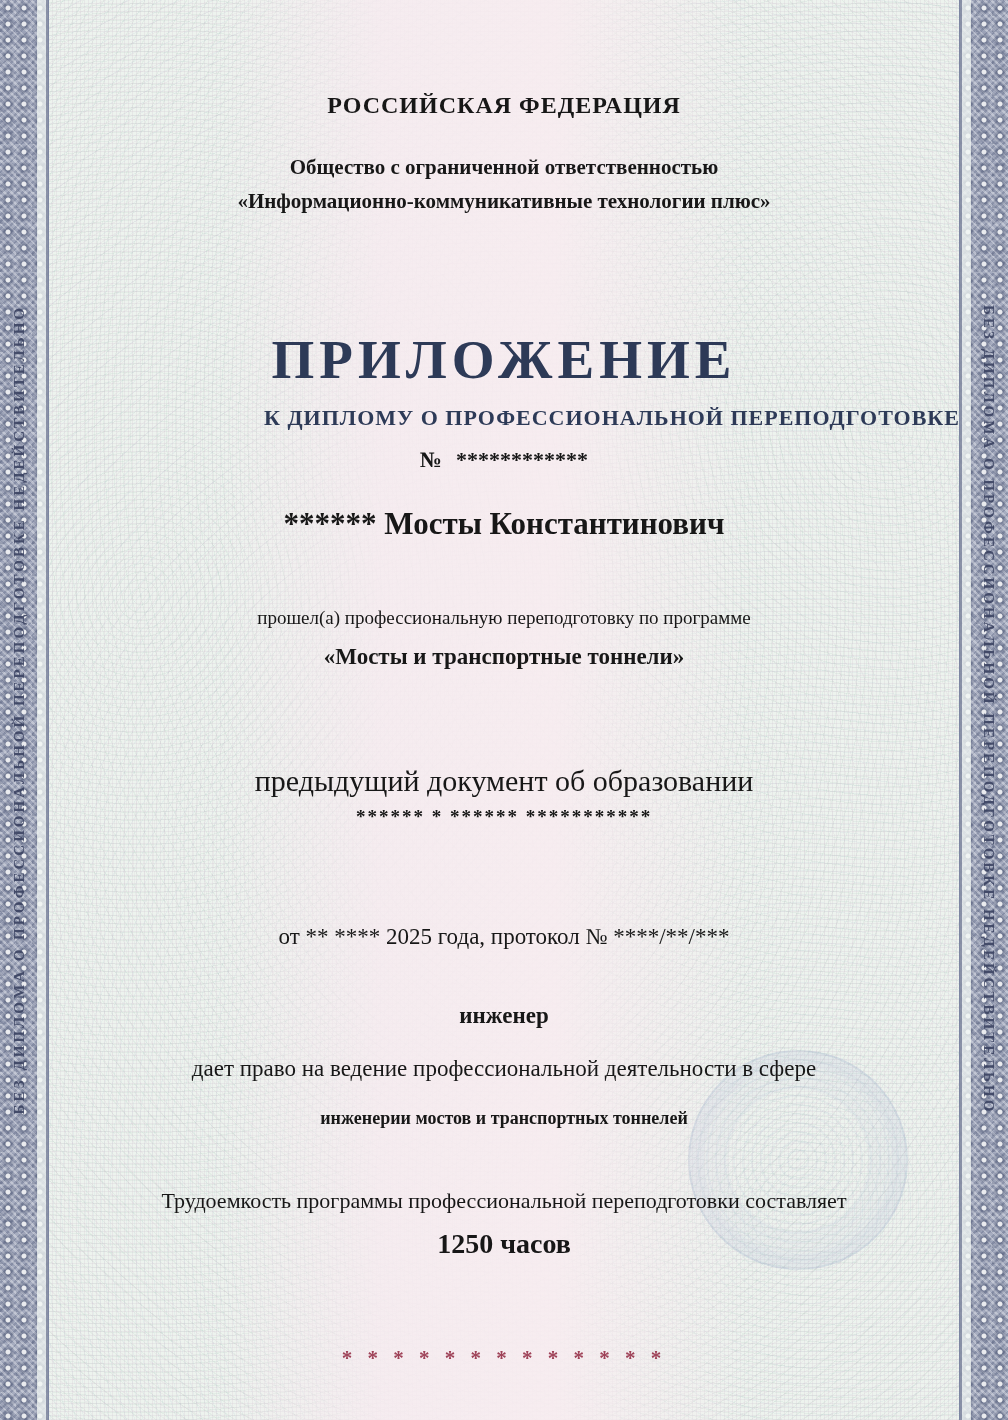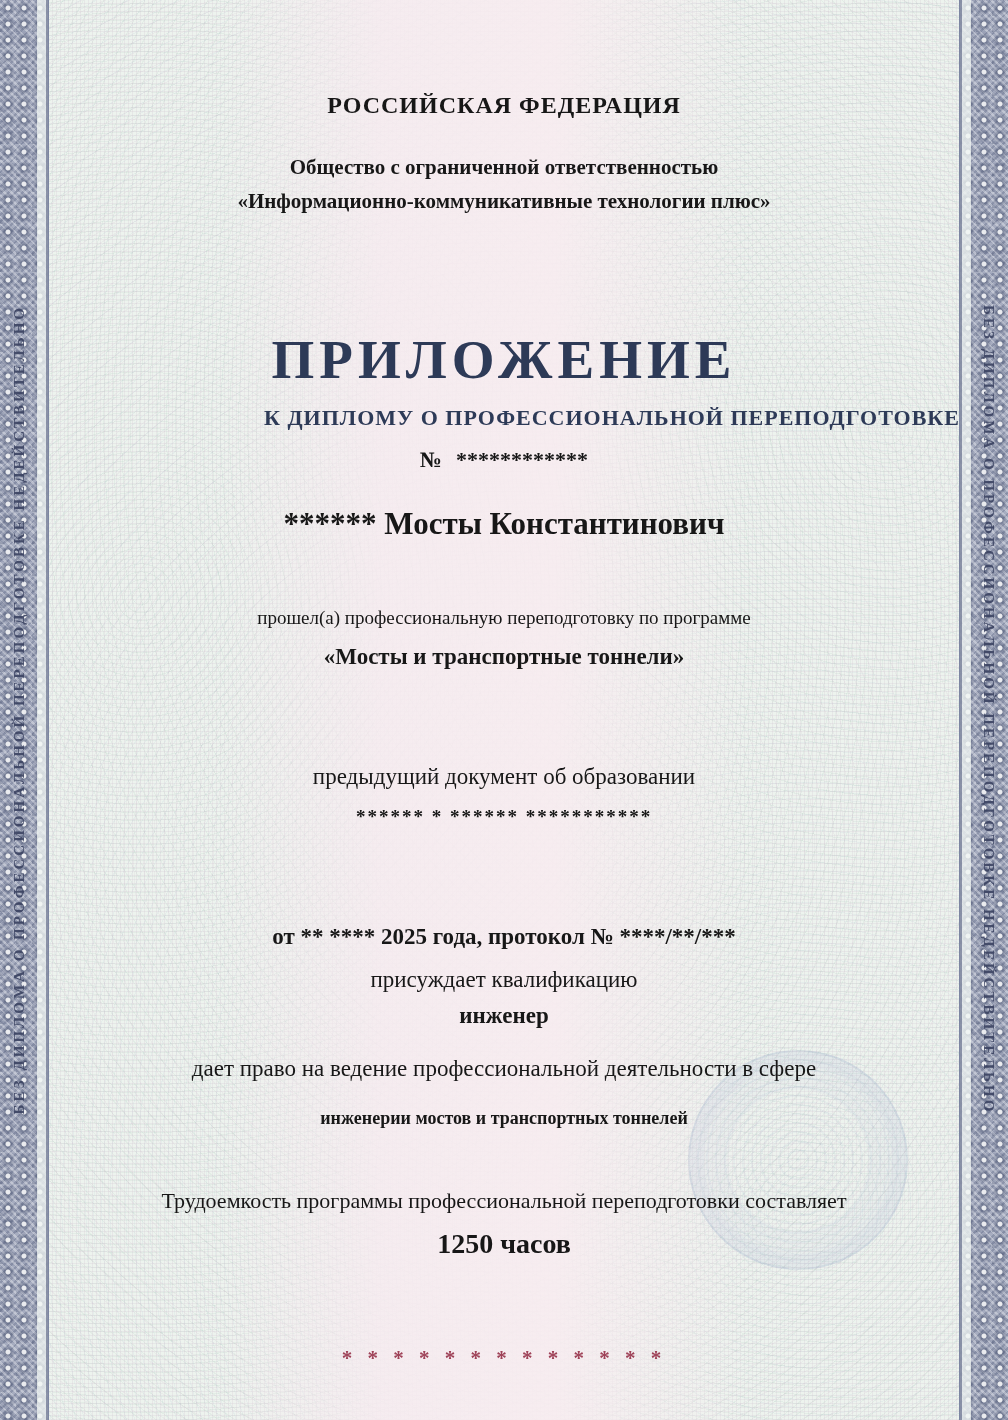--- a/index.html
+++ b/index.html
@@ -73,24 +73,24 @@
   .country        { top:92px;   font-size:24px; font-weight:bold; letter-spacing:1px; }
   .org1           { top:155px;  font-size:21px; font-weight:bold; }
   .org2           { top:189px;  font-size:21px; font-weight:bold; }
   .title          { top:328px;  font-size:55px; font-weight:600; color:#2d3a57; letter-spacing:5px; }
   .subtitle       { top:405px;  font-size:22px; font-weight:600; color:#2d3a57; letter-spacing:1px;text-align:right; }
   .number         { top:447px;  font-size:22px; font-weight:bold; }
   .number .num-label { margin-right:14px; }
   .holder         { top:506px;  font-size:31px; font-weight:bold; }
   .program-intro  { top:607px;  font-size:19px; }
   .program-name   { top:644px;  font-size:23px; font-weight:bold; }
-  .prev-label     { top:764px;  font-size:23px; }
+  .prev-label     { top:764px;  font-size:30px; }
   .prev-value     { top:806px;  font-size:19px; font-weight:bold; letter-spacing:2px; }
   .commission     { top:888px;  font-size:23px; }
-  .protocol       { top:924px;  font-size:23px; font-weight:bold; }
+  .protocol       { top:924px;  font-size:23px; font-weight:normal; }
   .qual-intro     { top:967px;  font-size:23px; }
   .qual-value     { top:1003px; font-size:23px; font-weight:bold; }
   .rights-intro   { top:1056px; font-size:23px; }
   .rights-field   { top:1108px; font-size:18px; font-weight:bold; }
   .workload-intro { top:1188px; font-size:22px;text-align:center; }
   .workload-value { top:1228px; font-size:28px; font-weight:bold; }
   .footer-stars   { top:1346px; font-size:21px; font-weight:bold; color:#9e4157; letter-spacing:5px; }
 </style>
 </head>
 <body>
@@ -127,21 +127,20 @@
   <div class="line holder">****** Мосты Константинович</div>
 
   <div class="line program-intro">прошел(а) профессиональную переподготовку по программе</div>
   <div class="line program-name">«Мосты и транспортные тоннели»</div>
 
   <div class="line prev-label">предыдущий документ об образовании</div>
   <div class="line prev-value">****** * ****** ***********</div>
 
   <div class="line protocol">от ** **** 2025 года, протокол № ****/**/***</div>
 
-  <div class="line qual-intro">присуждает квалификацию</div>
   <div class="line qual-value">инженер</div>
 
   <div class="line rights-intro">дает право на ведение профессиональной деятельности в сфере</div>
   <div class="line rights-field">инженерии мостов и транспортных тоннелей</div>
 
   <div class="line workload-intro">Трудоемкость программы профессиональной переподготовки составляет</div>
   <div class="line workload-value">1250 часов</div>
 
   <div class="line footer-stars">* * * * * * * * * * * * *</div>
 

